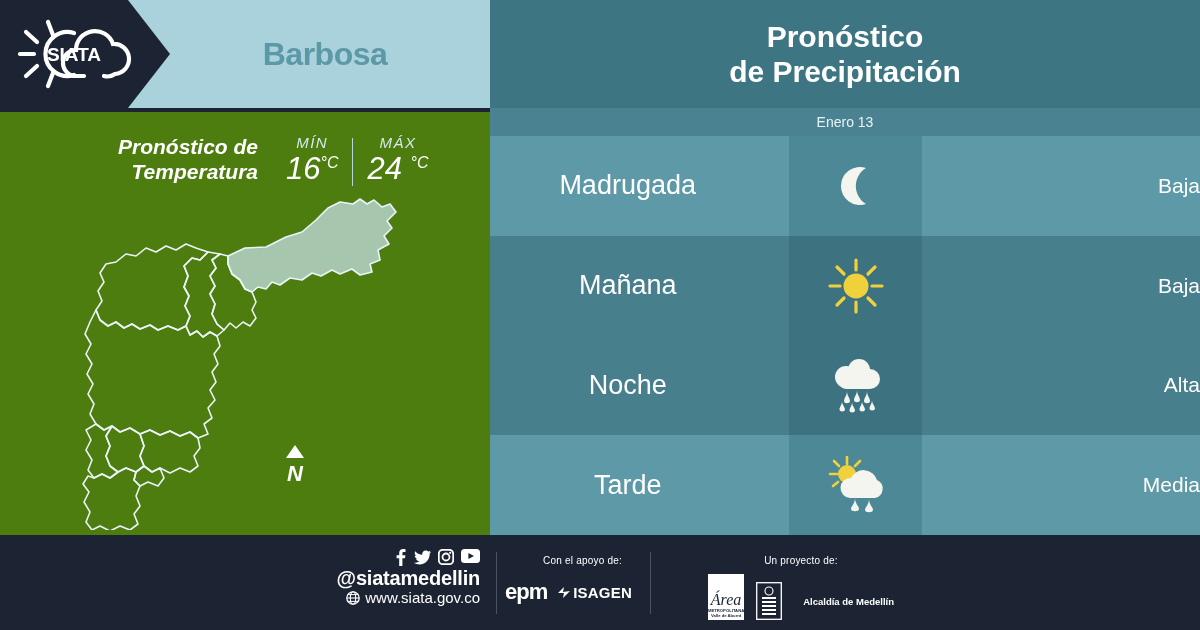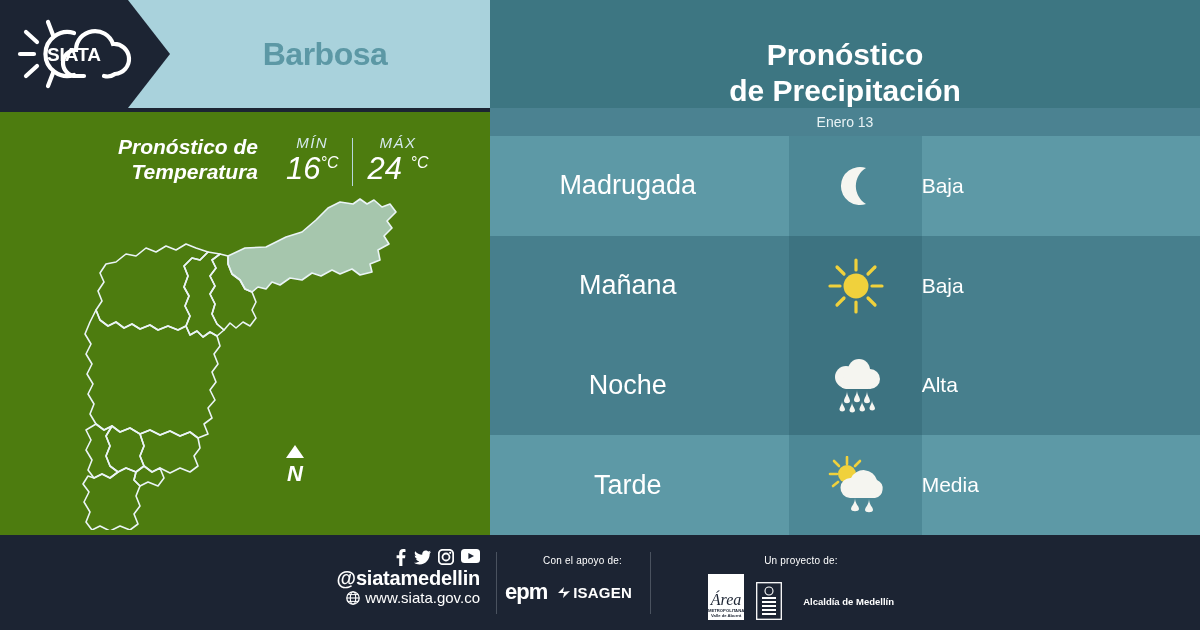--- a/index.html
+++ b/index.html
@@ -96,21 +96,21 @@
   .right-col {
     position: absolute; left: 490px; top: 0;
     width: 710px; height: 535px;
     background: #417786;
   }
   .right-header {
     position: absolute; left: 0; top: 0;
     width: 710px; height: 108px;
     background: #3d7682;
     display: flex; flex-direction: column;
-    align-items: center; justify-content: flex-end;
+    align-items: center; justify-content: center;
   }
   .right-title {
     color: #ffffff; font-weight: bold;
     font-size: 30px; line-height: 1.18;
     text-align: center;
   }
   .date-band {
     position: absolute; left: 0; top: 108px;
     width: 710px; height: 28px;
     background: #4b8291;
@@ -126,21 +126,21 @@
     display: flex;
     width: 710px; height: 99.75px;
   }
   .cell { display: flex; align-items: center; }
   .cell-period {
     width: 305px;
     justify-content: center;
     padding-right: 24px;
   }
   .cell-icon { width: 135px; justify-content: center; }
-  .cell-level { width: 284px; justify-content: flex-start; }
+  .cell-level { width: 284px; justify-content: flex-end; }
   .period-text {
     color: #ffffff; font-size: 27px; font-weight: 300;
   }
   .level-text {
     color: #ffffff; font-size: 21px; font-weight: 300;
   }
   
   .row.light .cell-period { background: #5d99a6; }
   .row.light .cell-icon   { background: #4d8896; }
   .row.light .cell-level  { background: #5d99a6; }

